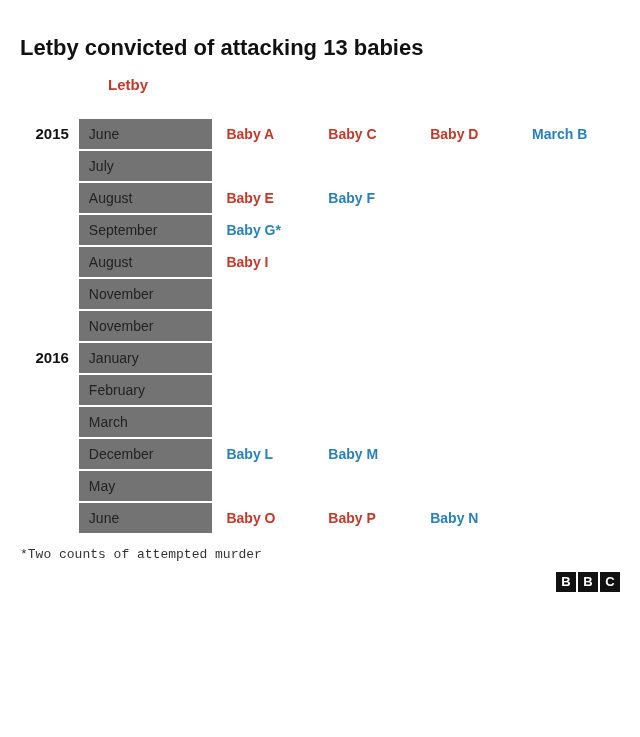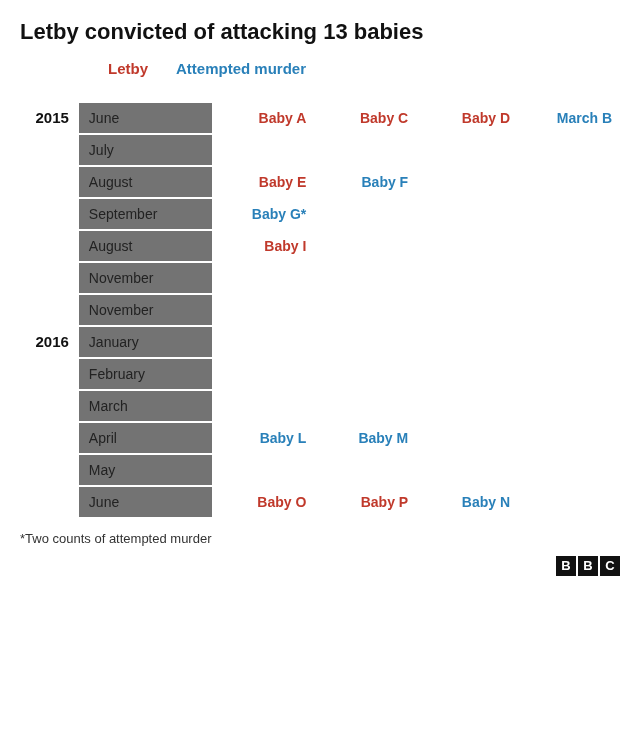--- a/index.html
+++ b/index.html
@@ -9,20 +9,21 @@
       width: 640px;
       min-height: 737px;
       padding: 18px 20px 18px 20px;
     }
     h1 {
       font-size: 22px;
       font-weight: bold;
       color: #111;
       margin-bottom: 14px;
       line-height: 1.25;
+      margin-top: 16px;
     }
     .legend {
       display: flex;
       align-items: center;
       gap: 28px;
       margin-bottom: 10px;
       padding-left: 88px;
     }
     .legend-murder {
       font-weight: bold;
@@ -54,35 +55,35 @@
       background: #737373;
       color: #222;
       font-size: 14px;
       padding: 7px 10px;
       width: 118px;
       white-space: nowrap;
     }
     .baby-cell {
       font-size: 14px;
       font-weight: bold;
-      padding: 7px 8px;
+      padding: 7px 14px;
       width: 90px;
       white-space: nowrap;
-      text-align: right;
     }
     .baby-murder {
       color: #c0392b;
     }
     .baby-attempted {
       color: #2980b9;
     }
     .footnote {
       margin-top: 12px;
       font-size: 13px;
       color: #333;
+      font-family: Liberation Mono, monospace;
     }
     .bbc-logo {
       display: flex;
       justify-content: flex-end;
       margin-top: 10px;
     }
     .bbc-box {
       display: inline-flex;
       gap: 2px;
     }
@@ -99,21 +100,20 @@
     }
     tr td { padding: 0; }
   </style>
 </head>
 <body>
 
 <h1>Letby convicted of attacking 13 babies</h1>
 
 <div class="legend">
   <span class="legend-murder">Letby</span>
-  <span class="legend-attempted">Attempted murder</span>
 </div>
 
 <table class="chart-table" id="chart-table">
   <tbody id="chart-body">
       <tr>
         <td class="year-cell" rowspan="7">2015</td>
         <td class="month-cell">June</td>
         <td class="baby-cell baby-murder">Baby A</td>
         <td class="baby-cell baby-murder">Baby C</td>
         <td class="baby-cell baby-murder">Baby D</td>
@@ -177,21 +177,21 @@
         <td class="baby-cell"></td>
       </tr>
       <tr>
         <td class="month-cell">March</td>
         <td class="baby-cell"></td>
         <td class="baby-cell"></td>
         <td class="baby-cell"></td>
         <td class="baby-cell"></td>
       </tr>
       <tr>
-        <td class="month-cell">April</td>
+        <td class="month-cell">December</td>
         <td class="baby-cell baby-attempted">Baby L</td>
         <td class="baby-cell baby-attempted">Baby M</td>
         <td class="baby-cell"></td>
         <td class="baby-cell"></td>
       </tr>
       <tr>
         <td class="month-cell">May</td>
         <td class="baby-cell"></td>
         <td class="baby-cell"></td>
         <td class="baby-cell"></td>

